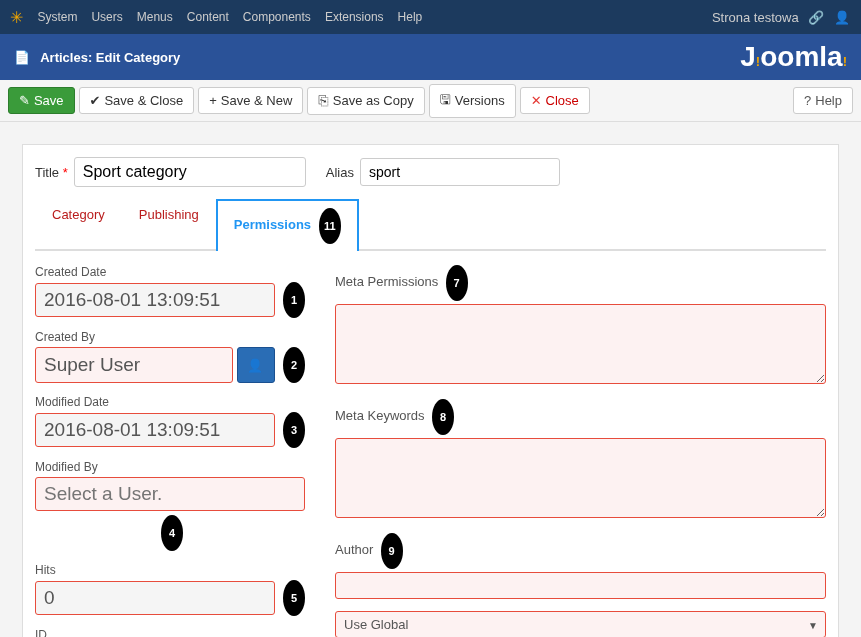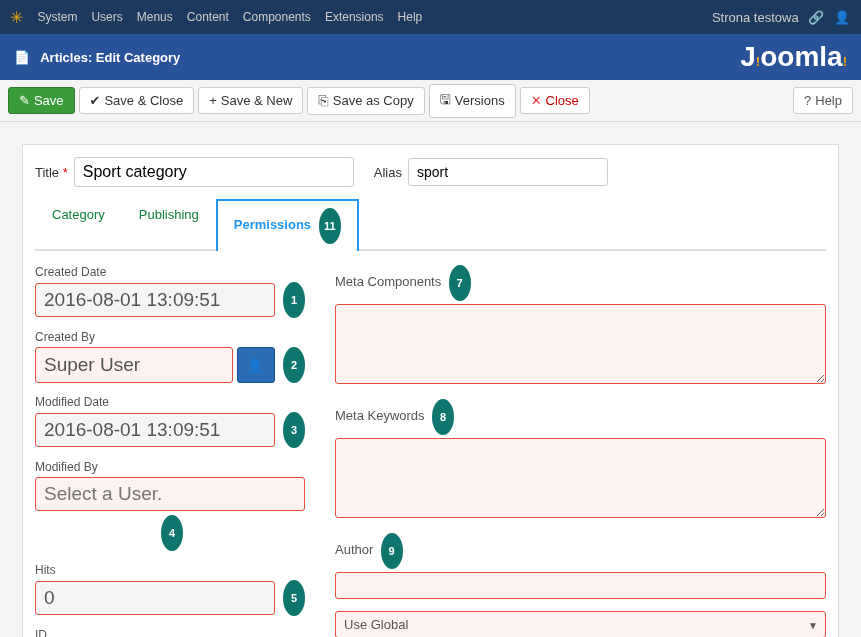--- a/index.html
+++ b/index.html
@@ -81,35 +81,35 @@
     .field-group { display: flex; align-items: center; gap: 6px; }
     .field-label { color: #333; font-size: 13px; }
     .field-required { color: red; }
     .field-input {
       border: 1px solid #ccc;
       padding: 5px 8px;
       border-radius: 3px;
       font-size: 14px;
       outline: none;
     }
-    .input-title { width: 280px; font-size: 16px; }
+    .input-title { width: 232px; font-size: 16px; }
     .input-alias { width: 200px; }
 
     
     .tabs {
       display: flex;
       border-bottom: 2px solid #ddd;
       margin-bottom: 14px;
     }
     .tab {
       padding: 7px 16px;
       cursor: pointer;
       border: 1px solid transparent;
       border-bottom: none;
-      color: #15803d;
+      color: #b91c1c;
       font-size: 13px;
       position: relative;
       top: 2px;
     }
     .tab.active {
       background: white;
       border-color: #2196f3 #2196f3 white;
       color: #2196f3;
       border-top: 2px solid #2196f3;
       border-left: 2px solid #2196f3;
@@ -198,21 +198,21 @@
     }
 
     
     .badge {
       display: inline-flex;
       align-items: center;
       justify-content: center;
       width: 22px;
       height: 36px;
       border-radius: 50%;
-      background: #0f766e;
+      background: #000000;
       color: white;
       font-size: 11px;
       font-weight: bold;
       margin-left: 4px;
       vertical-align: middle;
     }
   </style>
 </head>
 <body>
 
@@ -364,21 +364,21 @@
           <span class="badge">6</span>
         </div>
       </div>
 
     </div>
 
     <div class="col-right">
 
       <div class="form-field">
         <label>
-          <span>Meta Components</span>
+          <span>Meta Permissions</span>
           <span class="badge">7</span>
         </label>
         <textarea class="form-textarea" style=""></textarea>
       </div>
 
       <div class="form-field">
         <label>
           <span>Meta Keywords</span>
           <span class="badge">8</span>
         </label>

